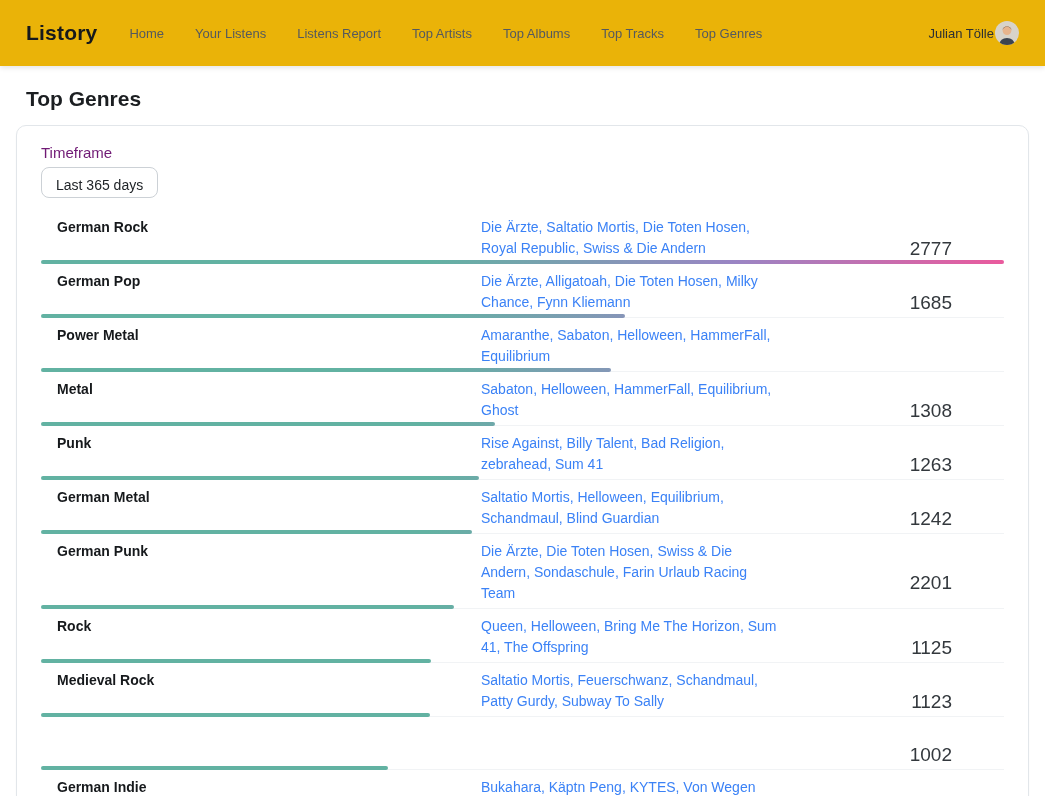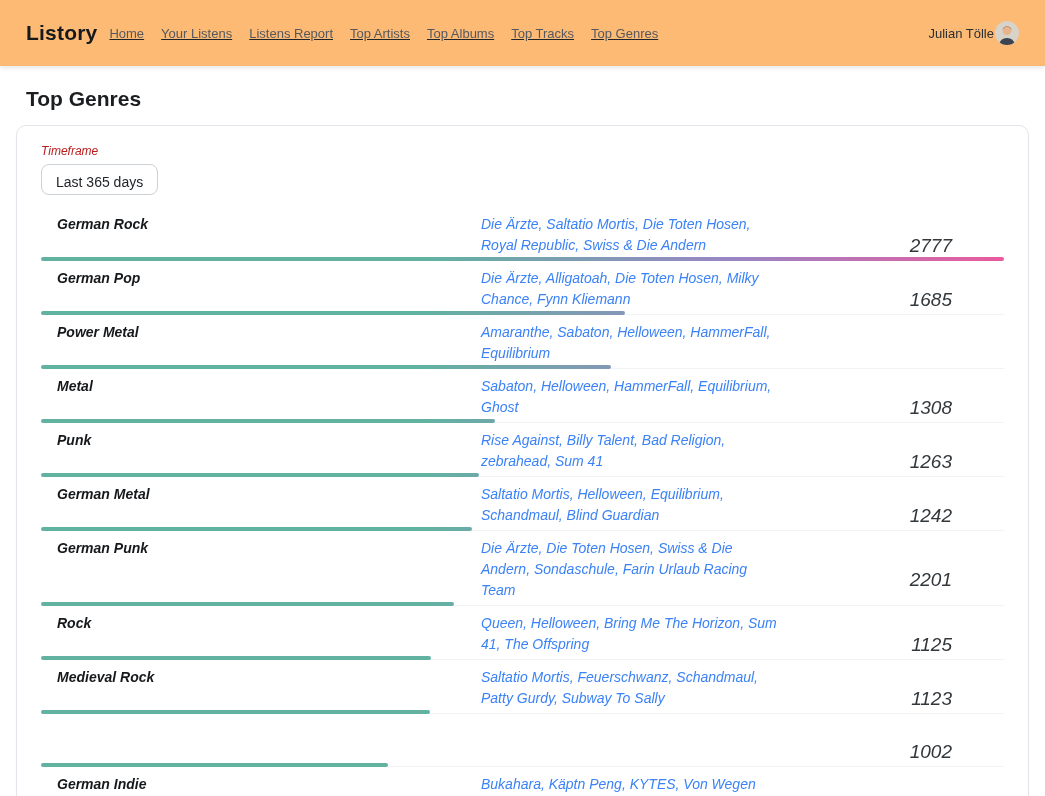--- a/index.html
+++ b/index.html
@@ -7,52 +7,52 @@
   html,body { width:1045px; height:796px; overflow:hidden; }
   body {
     font-family:"Liberation Sans","DejaVu Sans",sans-serif;
     background:#ffffff; color:#212529;
   }
   a { text-decoration:none; color:inherit; }
 
   
   .navbar {
     height:66px; display:flex; align-items:center;
-    padding:0 26px; background:#fdba74; position:relative; z-index:5;
+    padding:0 26px; background:#eab308; position:relative; z-index:5;
     box-shadow:0 2px 5px rgba(0,0,0,.10);
   }
   .brand { font-size:21px; font-weight:700; color:#16191c; letter-spacing:.2px; }
-  .nav-items { display:flex; gap:17px; margin-left:12px; align-items:center;text-decoration:underline; }
+  .nav-items { display:flex; gap:31px; margin-left:32px; align-items:center; }
   .nav-item { font-size:13px; color:#55595e; padding:4px 0; cursor:pointer; white-space:nowrap; }
   .nav-right { margin-left:auto; display:flex; align-items:center; gap:1px; }
   .user-name { font-size:13px; color:#2b2f33; }
   .avatar { width:24px; height:24px; border-radius:50%; overflow:hidden; display:block; }
   .avatar svg { display:block; }
 
   
   .page { padding:21px 16px 0; }
   .page-title { font-size:21px; font-weight:700; margin:0 10px 14px; color:#1b1e21; }
 
   .card {
     border:1px solid #e2e6ea; border-radius:10px; background:#fff;
     padding:18px 24px 24px; box-shadow:0 1px 2px rgba(0,0,0,.03);
   }
 
-  .tf-label { font-size:12px; color:#b91c1c; margin-bottom:6px;font-style:italic; }
+  .tf-label { font-size:15px; color:#701a75; margin-bottom:6px; }
   .tf-button {
     font-family:inherit; font-size:14px; color:#212529;
     background:#fff; border:1px solid #ccd1d6; border-radius:8px;
     height:31px; padding:9px 14px; cursor:pointer;
   }
 
   
   .table { margin-top:12px; }
   .row {
     position:relative; display:flex; align-items:flex-start;
-    padding:7px 0 4px; border-bottom:1px solid #f1f3f5;font-style:italic;
+    padding:7px 0 4px; border-bottom:1px solid #f1f3f5;
   }
   .cell-name {
     flex:0 0 440px; padding-left:16px;
     font-weight:700; font-size:14px; line-height:21px; color:#16191c;
   }
   .cell-artists {
     flex:0 0 302px;
     font-size:14px; line-height:21px; color:#3b82f6;
   }
   .cell-count {

